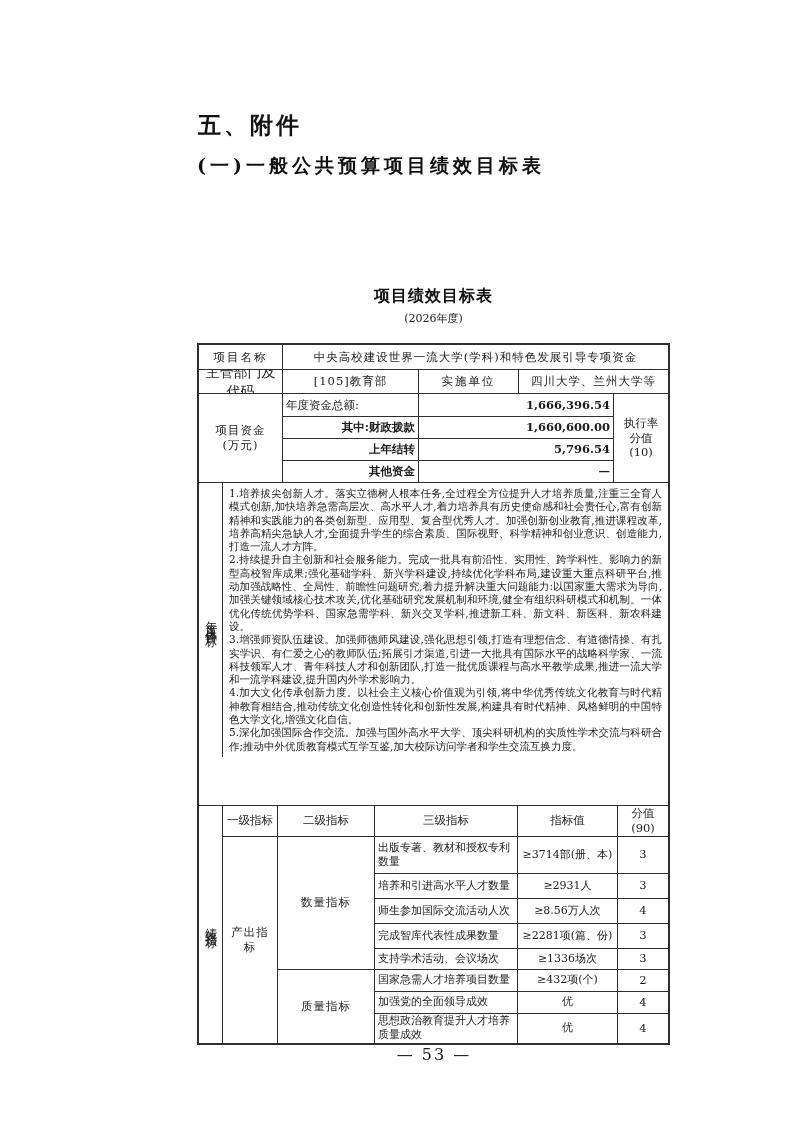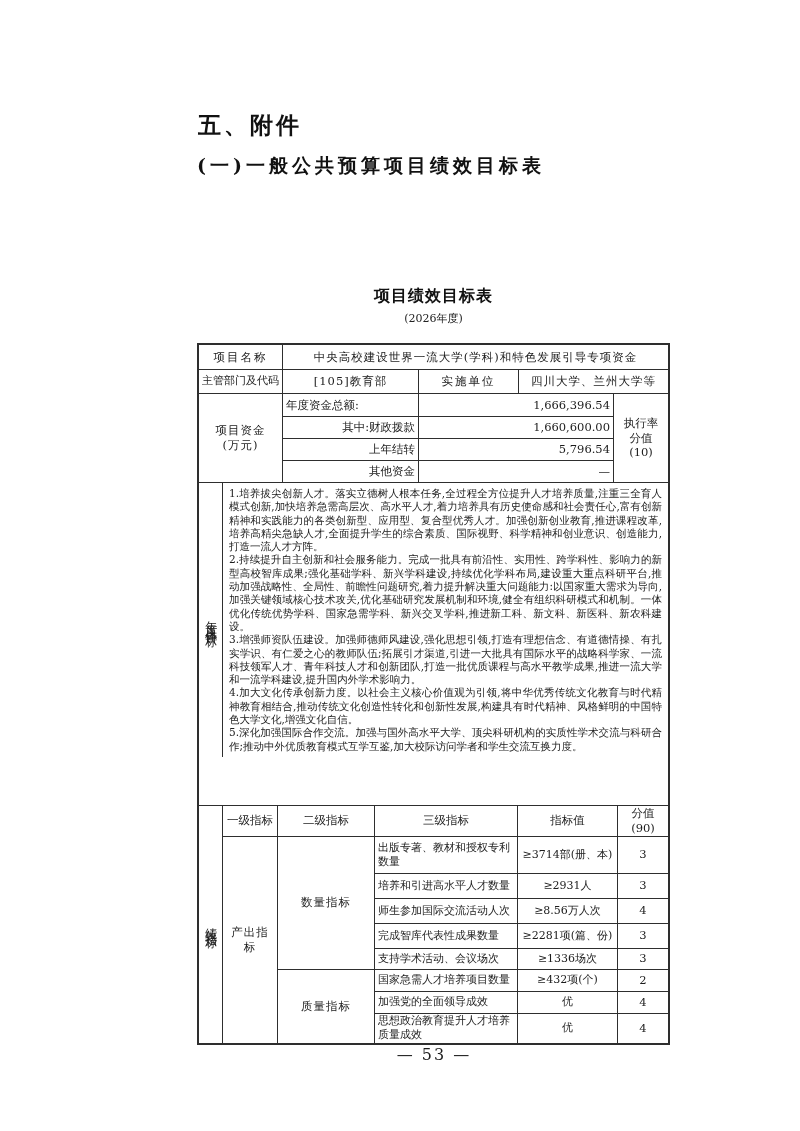--- a/index.html
+++ b/index.html
@@ -40,21 +40,21 @@
   .sec5 { grid-template-columns:23px 55px 97px 143px 100px 1fr;
           grid-template-rows:30px 37px 25px 25px 25px 21px 22px 22px 30px;margin-top:48px; }
   .c {
     display:flex; align-items:center; justify-content:center;
     font-size:11.5px; line-height:1.3; text-align:center; padding:1px 3px;
     color:#1c1c1c; overflow:hidden;
   }
   .bl { border-left:1px solid #2e2e2e; }
   .bt { border-top:1px solid #2e2e2e; }
   .left  { justify-content:flex-start; text-align:left; }
-  .right { justify-content:flex-end; text-align:center; }
+  .right { justify-content:flex-end; text-align:center;font-weight:bold; }
   .pre { white-space:pre-line; }
   .ls1 { letter-spacing:1px; }
   .ls2 { letter-spacing:2px; }
   .vert {
     writing-mode:vertical-rl; text-orientation:upright;
     letter-spacing:3px; font-size:12px;
     display:flex; align-items:center; justify-content:center;
   }
   .goal-cell {
     display:block; padding:4px 6px; min-height:267px;
@@ -81,21 +81,21 @@
   <div class="t-sub">(2026年度)</div>
 
   <div class="btable">
 
     <div class="sec sec1">
       <div class="c ls2">项目名称</div>
       <div class="c bl ls1">中央高校建设世界一流大学(学科)和特色发展引导专项资金</div>
     </div>
 
     <div class="sec sec2">
-      <div class="c" style="font-size:11px;">主管部门及代码</div>
+      <div class="c" style="font-size:14px;">主管部门及代码</div>
       <div class="c bl ls1">[105]教育部</div>
       <div class="c bl ls2">实施单位</div>
       <div class="c bl ls1">四川大学、兰州大学等</div>
     </div>
 
     <div class="sec sec3">
       <div class="c pre ls1" style="grid-column:1; grid-row:1/5;">项目资金
 (万元)</div>
 
       <div class="c bl left" style="grid-column:2; grid-row:1;">年度资金总额:</div>

